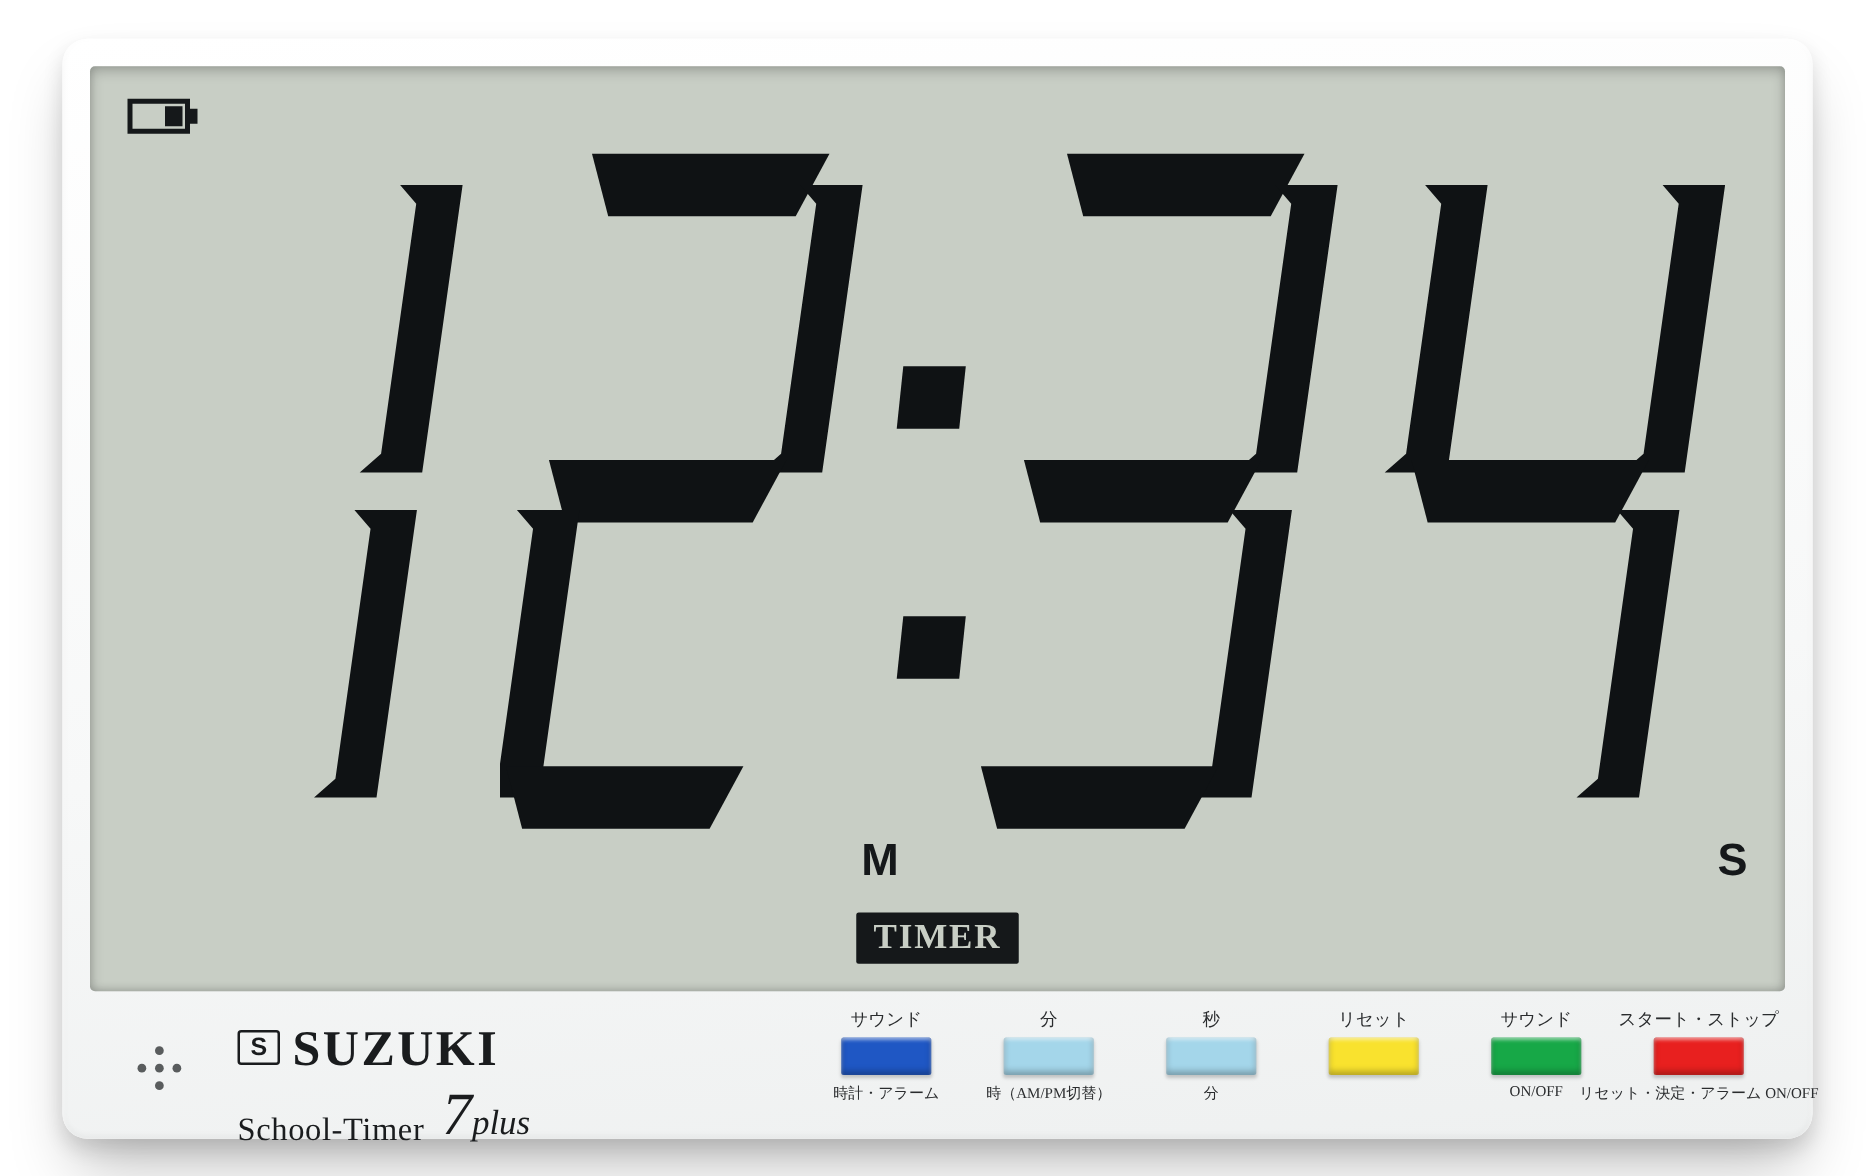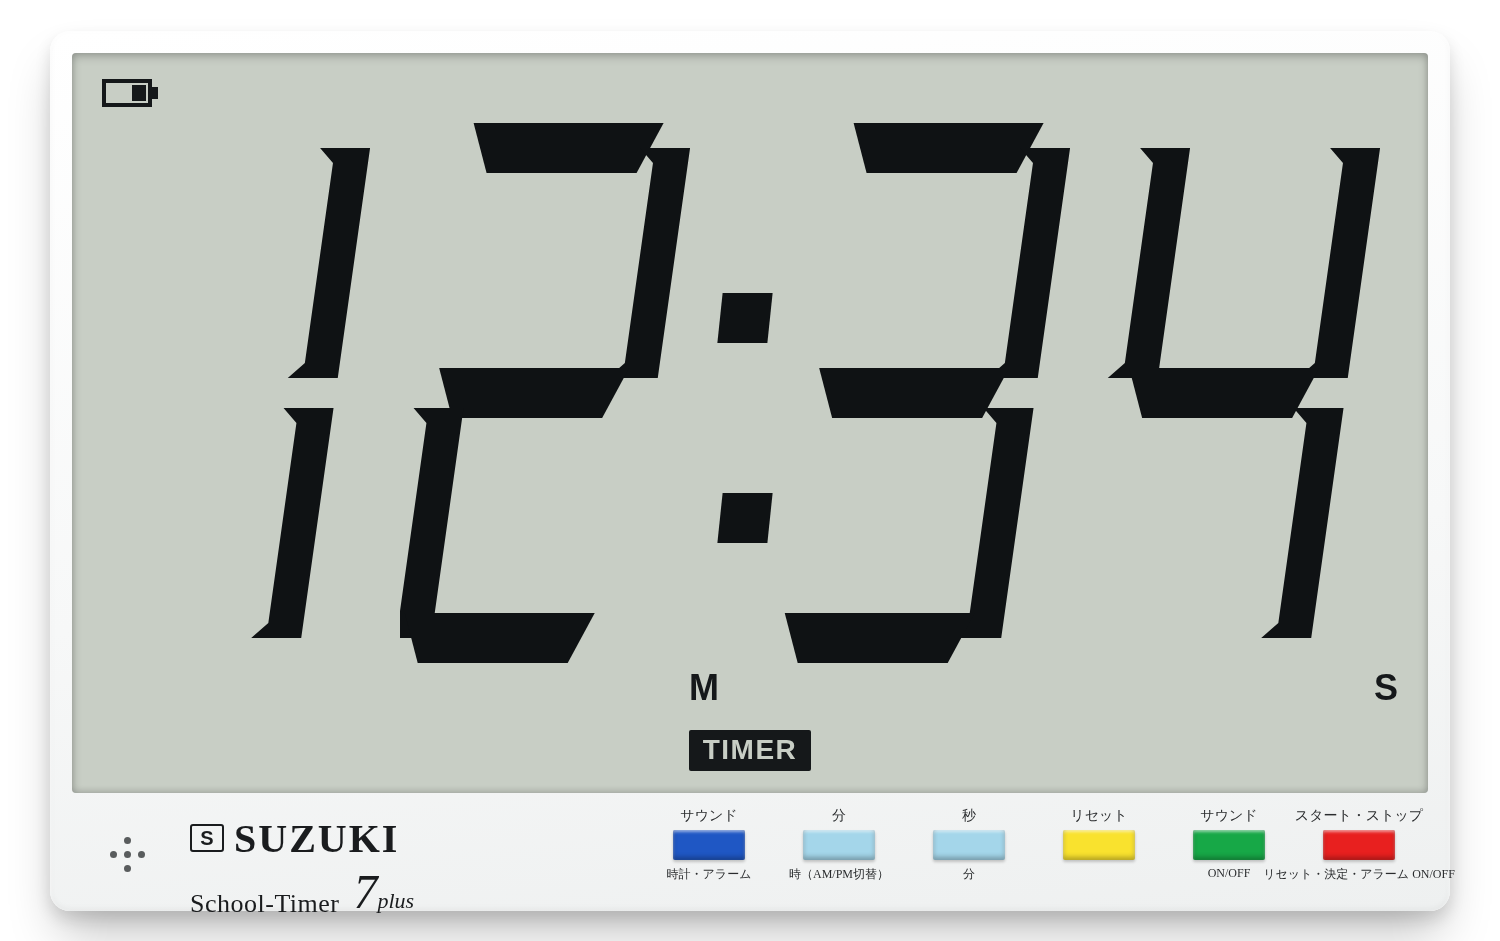--- a/index.html
+++ b/index.html
@@ -104,21 +104,21 @@
     gap: 18px;
   }
   .status-pill {
     background: #15181a;
     color: #c8cec5;
     font-weight: 900;
     font-size: 28px;
     letter-spacing: 1.5px;
     padding: 4px 14px 5px 14px;
     border-radius: 2px;
-    font-family: Liberation Sans, sans-serif;
+    font-family: Liberation Serif, serif;
   }
   .bottom-bar {
     position: absolute;
     left: 0; right: 0;
     bottom: 0;
     height: 118px;
     display: flex;
     align-items: center;
   }
   .speaker {
@@ -170,21 +170,21 @@
     letter-spacing: 0.5px;
   }
   .product-number {
     font-family: Georgia, serif;
     font-size: 48px;
     font-style: italic;
     font-weight: 400;
   }
   .product-plus {
     font-family: Georgia, serif;
-    font-size: 22px;
+    font-size: 28px;
     font-style: italic;
   }
   .buttons {
     position: absolute;
     right: 36px;
     top: 14px;
     display: flex;
     gap: 20px;
   }
   .btn-col {

